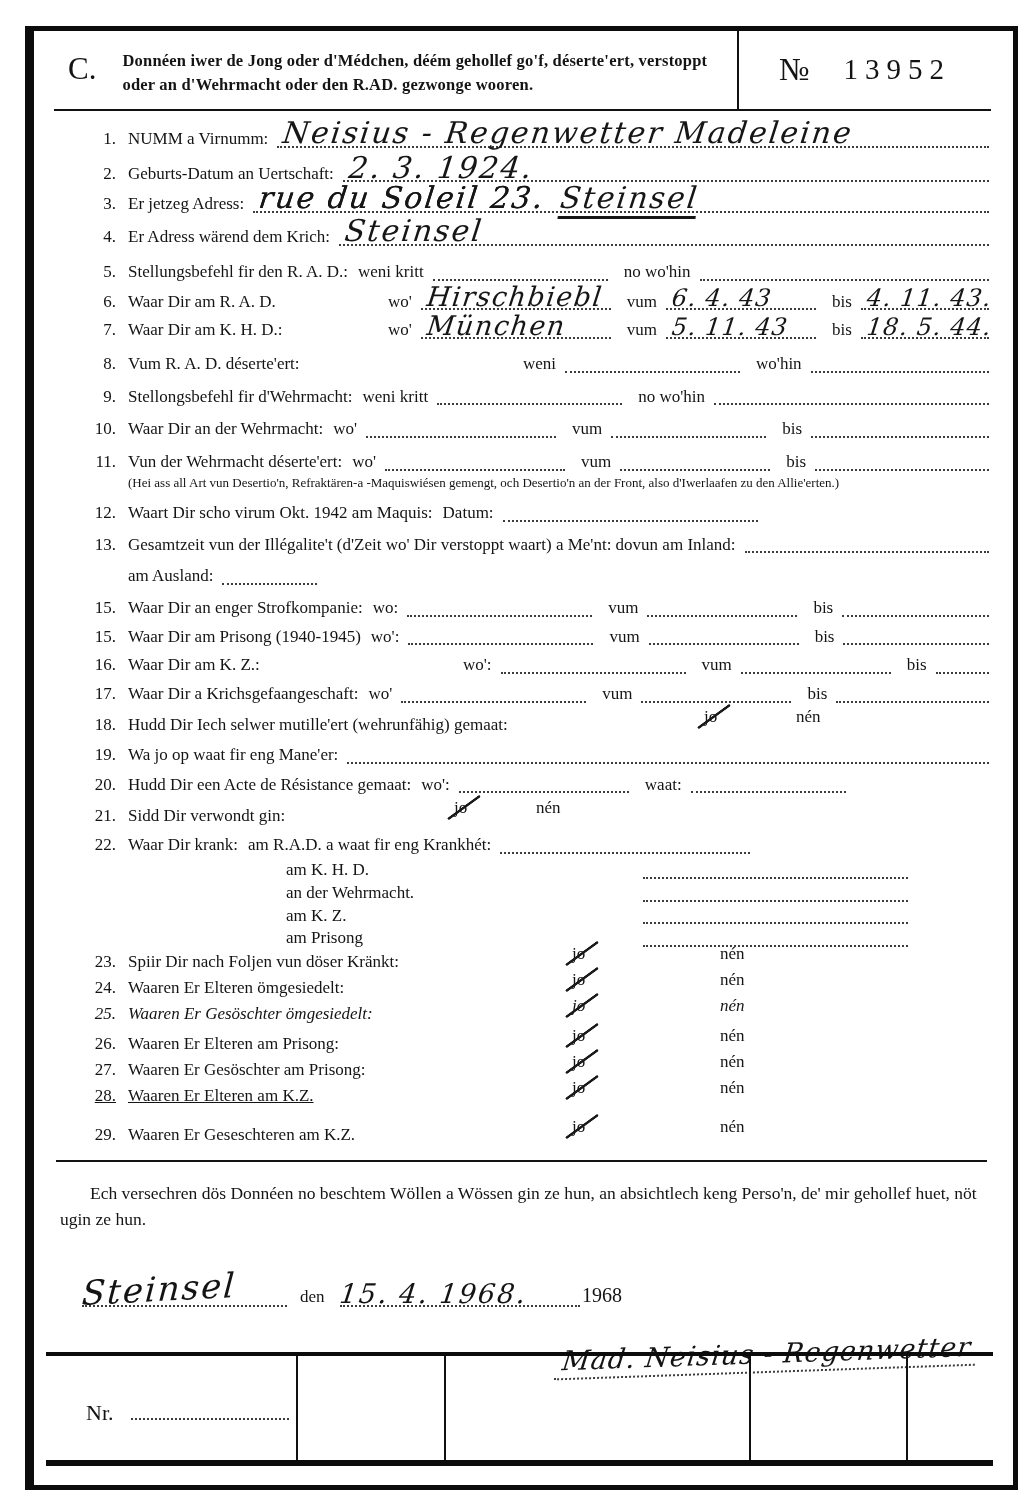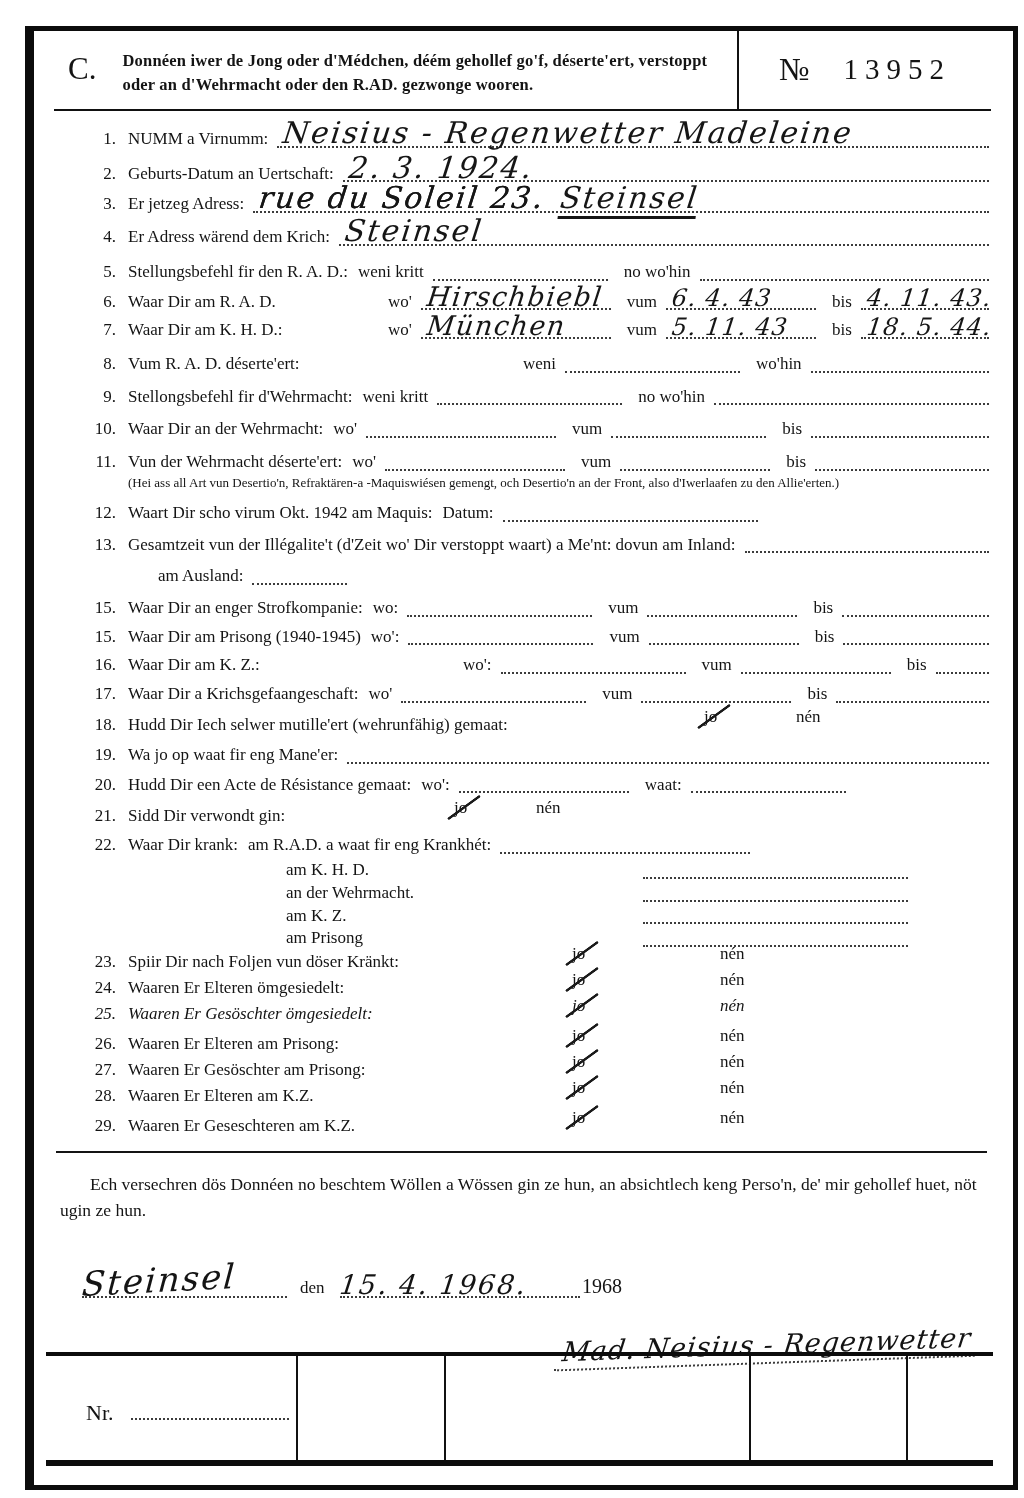--- a/index.html
+++ b/index.html
@@ -21,21 +21,21 @@
   
   .rows{margin-top:18px;font-size:17px;line-height:1.22;}
   .row{display:flex;align-items:flex-end;position:relative;}
   .num{width:62px;text-align:right;margin-right:12px;flex:none;}
   .lbl{flex:none;white-space:nowrap;}
   .pre{flex:none;white-space:nowrap;margin-left:14px;}
   .leader{border-bottom:2px dotted #3c3c3c;height:13px;position:relative;margin:0 2px 2px 9px;flex:none;}
   .leader.fx{flex:1;}
   .spacer{flex:1;}
   .note{margin:2px 0 0 74px;max-width:880px;font-size:13px;}
-  .indent{margin-left:104px;}
+  .indent{margin-left:74px;}
 
   
   .hw{position:absolute;left:6px;bottom:-4px;white-space:nowrap;color:#161616;
       font-family:"DejaVu Serif",serif;font-style:italic;transform:skewX(-7deg);
       font-size:24px;letter-spacing:1px;z-index:3;}
   .hw-md{font-size:24px;bottom:-5px;}
   .hw-lg{font-size:27px;bottom:-6px;letter-spacing:1.5px;}
   .hw-xl{font-size:30px;bottom:-6px;letter-spacing:2px;}
   .u-ink{border-bottom:3px solid #161616;margin-left:16px;padding-bottom:1px;}
 
@@ -324,21 +324,21 @@
             <span class="lbl">Waaren Er Elteren am Prisong:</span>
             <span class="jo" style="left: 518px;"><span class="">jo</span><span class="slash"></span></span>
             <span class="nen" style="left: 666px;">nén</span>
           </div>
           <div class="row" style="margin-bottom: 4px; height: 22px;">
             <span class="num">27.</span>
             <span class="lbl">Waaren Er Gesöschter am Prisong:</span>
             <span class="jo" style="left: 518px;"><span class="">jo</span><span class="slash"></span></span>
             <span class="nen" style="left: 666px;">nén</span>
           </div>
-          <div class="row" style="margin-bottom: 8px; height: 22px;">
+          <div class="row" style="margin-bottom: 17px; height: 22px; text-decoration: underline;">
             <span class="num">28.</span>
             <span class="lbl">Waaren Er Elteren am K.Z.</span>
             <span class="jo" style="left: 518px;"><span class="">jo</span><span class="slash"></span></span>
             <span class="nen" style="left: 666px;">nén</span>
           </div>
           <div class="row" style="margin-bottom: 0px; height: 22px;">
             <span class="num">29.</span>
             <span class="lbl">Waaren Er Geseschteren am K.Z.</span>
             <span class="jo" style="left: 518px;"><span class="">jo</span><span class="slash"></span></span>
             <span class="nen" style="left: 666px;">nén</span>

